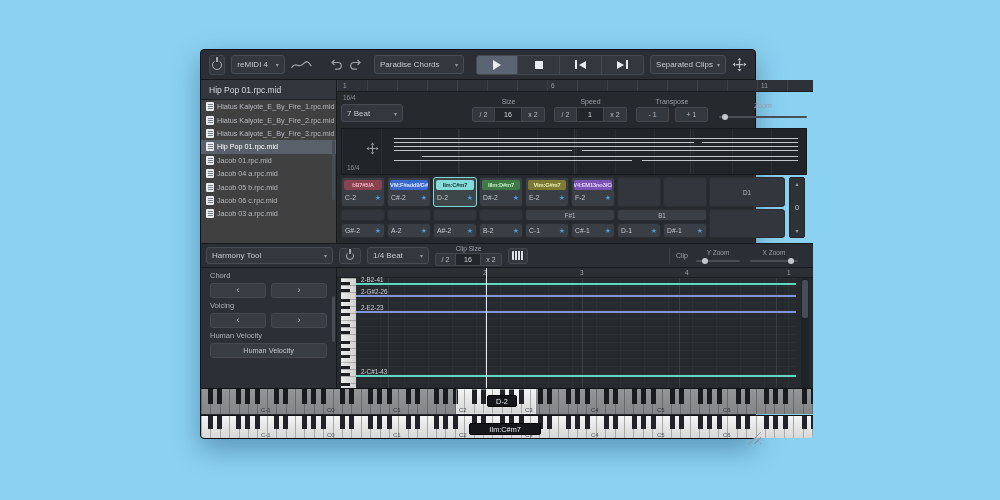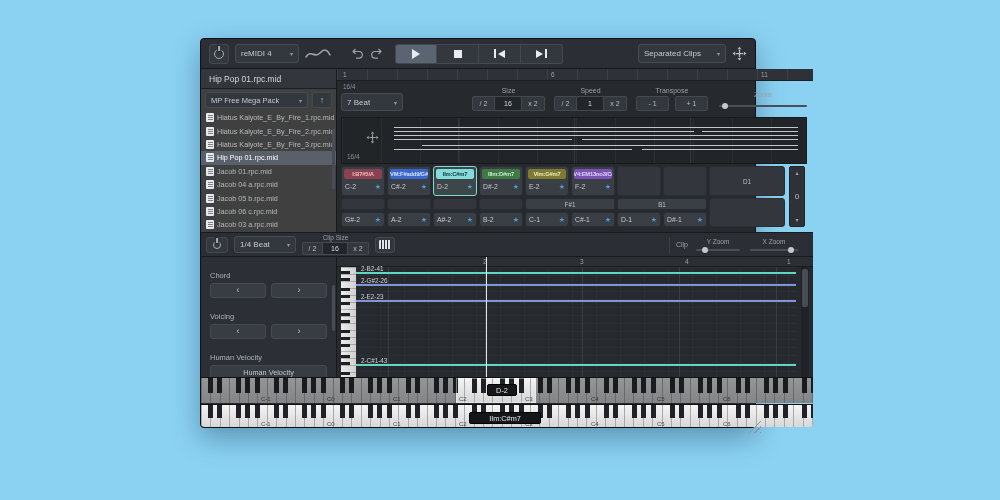--- a/index.html
+++ b/index.html
@@ -1,20 +1,20 @@
 <!DOCTYPE html>
 <html><head>
 <meta charset="utf-8">
 <style>
   html,body{margin:0;padding:0;width:1000px;height:500px;overflow:hidden;
     background:#8bd2f2;font-family:"Liberation Sans","DejaVu Sans",sans-serif;
     -webkit-font-smoothing:antialiased;}
   *{box-sizing:border-box;}
   .abs{position:absolute;}
-  .plugin{position:absolute;left:200px;top:38px;width:556px;height:390px;
+  .plugin{position:absolute;left:200px;top:49px;width:556px;height:390px;
     background:#26292e;border:1px solid #0f1114;border-radius:4px;
     box-shadow:0 10px 28px rgba(0,30,60,.35);}
   
   .dd{display:flex;align-items:center;justify-content:space-between;background:#33373e;
     border:1px solid #474c54;border-radius:3px;color:#c6cad0;padding:0 5px;font-size:8px;}
   .dd::after{content:"▾";font-size:6px;color:#959aa2;margin-left:4px;}
   .dd span{white-space:nowrap;overflow:hidden;}
   .lbl{color:#9aa0a8;font-size:7px;white-space:nowrap;}
   .sbtn{background:#33373e;border:1px solid #45494f;color:#b9bdc3;font-size:7px;
     display:flex;align-items:center;justify-content:center;}
@@ -92,21 +92,21 @@
   .octval{font-size:7.5px;color:#c6cad0;}
   
   .tb2{position:absolute;left:0;top:193px;width:612px;height:25px;background:#2b2f35;
     border-top:1px solid #17191d;border-bottom:1px solid #17191d;display:flex;
     align-items:center;gap:6px;padding:0 5px;}
   .kicon{width:12px;height:9px;background:#dfe3e8;border-radius:1px;
     background-image:repeating-linear-gradient(90deg,transparent 0 2px,#26292d 2px 3px);}
   .vdiv{width:1px;height:16px;background:#3c4046;}
   
   .hpanel{position:absolute;left:0;top:218px;width:136px;height:120px;background:#2c3036;border-right:1px solid #17191d;}
-  .plabel{font-size:7.5px;color:#aeb3ba;margin:14px 0 3px 9px;}
+  .plabel{font-size:7.5px;color:#aeb3ba;margin:3px 0 3px 9px;}
   .arow{display:flex;gap:5px;padding:0 9px;}
   .abtn{flex:1;height:15px;background:#383d44;border:1px solid #454a51;border-radius:3px;
     color:#c2c6cc;display:flex;align-items:center;justify-content:center;font-size:9px;line-height:1;}
   .vbtn{margin:0 9px;height:15px;background:#383d44;border:1px solid #454a51;border-radius:3px;
     color:#c2c6cc;display:flex;align-items:center;justify-content:center;font-size:7.3px;}
   .sthumb{position:absolute;background:#484d55;border-radius:2px;}
   
   .roll{position:absolute;left:136px;top:218px;width:476px;height:120px;background:#26292d;}
   .rollruler{position:absolute;left:0;top:0;width:476px;height:10px;background:#2b2e33;border-bottom:1px solid #1a1c20;}
   .bmark{position:absolute;top:1px;font-size:6.5px;color:#9aa0a8;}
@@ -166,20 +166,23 @@
         <path d="M4.5 1 2 3.5 4.5 6" fill="none" stroke="#9aa0a8" stroke-width="1.2"></path>
         <path d="M2 3.5 h6 a3.3 3.3 0 0 1 0 6.6 h-3" fill="none" stroke="#9aa0a8" stroke-width="1.2"></path>
       </svg>
     </span>
     <span style="display:flex;transform:scaleX(-1);">
       <svg width="13" height="11" viewBox="0 0 13 11">
         <path d="M4.5 1 2 3.5 4.5 6" fill="none" stroke="#9aa0a8" stroke-width="1.2"></path>
         <path d="M2 3.5 h6 a3.3 3.3 0 0 1 0 6.6 h-3" fill="none" stroke="#9aa0a8" stroke-width="1.2"></path>
       </svg>
     </span>
+    <div class="dd" style="width:110px;height:19px;margin-left:6px;">
+      <span>Paradise Chords</span>
+    </div>
     <div class="tgroup" style="margin-left:6px;">
       <div class="tbtn active">
           <span class="gl-play"></span>
         </div>
       <div class="tbtn">
           <span class="gl-stop"></span>
         </div>
       <div class="tbtn">
           <span class="gl-bar"></span>
           <span class="gl-tri-l"></span>
@@ -194,28 +197,20 @@
     </div>
     <span style="display:flex;">
       <svg width="15" height="15" viewBox="0 0 24 24" fill="#b4bac2">
         <path d="M12 1l3.2 4H8.8L12 1zm0 22l3.2-4H8.8L12 23zM1 12l4-3.2v6.4L1 12zm22 0l-4-3.2v6.4L23 12zM11 6h2v5h5v2h-5v5h-2v-5H6v-2h5V6z"></path>
       </svg>
     </span>
   </div>
 
   <div class="browser">
     <div class="cur-file">Hip Pop 01.rpc.mid</div>
-    <div class="pack-row">
-      <div class="dd" style="flex:1;height:16px;font-size:7.5px;">
-        <span>MP Free Mega Pack</span>
-      </div>
-      <div class="icon-btn" style="width:20px;height:16px;color:#b9bdc3;font-size:9px;">
-        <span>↑</span>
-      </div>
-    </div>
     <div>
       <div class="frow">
           <span class="ficon"></span>
           <span>Hiatus Kalyote_E_By_Fire_1.rpc.mid</span>
         </div>
       <div class="frow">
           <span class="ficon"></span>
           <span>Hiatus Kalyote_E_By_Fire_2.rpc.mid</span>
         </div>
       <div class="frow">
@@ -417,20 +412,23 @@
     <div class="pad dark mid" style="left:368px;top:0;width:76px;height:30px;">D1</div>
     <div class="pad dark" style="left:368px;top:32px;width:76px;height:29px;"></div>
     <div class="octcol">
       <span class="octbtn">▴</span>
       <span class="octval">0</span>
       <span class="octbtn">▾</span>
     </div>
   </div>
 
   <div class="tb2">
+    <div class="dd" style="width:127px;height:17px;">
+      <span>Harmony Tool</span>
+    </div>
     <div class="icon-btn" style="width:22px;height:16px;">
       <span class="pw" style="width:8px;height:8px;"></span>
     </div>
     <div class="dd" style="width:62px;height:17px;">
       <span>1/4 Beat</span>
     </div>
     <div class="grp" style="gap:1px;">
       <span class="lbl" style="font-size:6.5px;">Clip Size</span>
       <div class="seg">
         <div class="sbtn" style="width:21px;height:13px;">/ 2</div>

